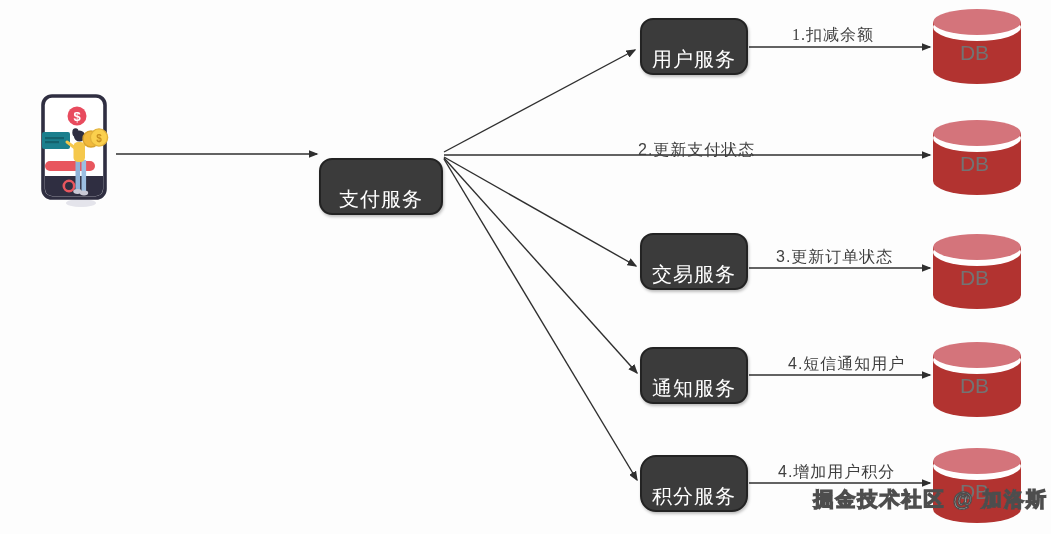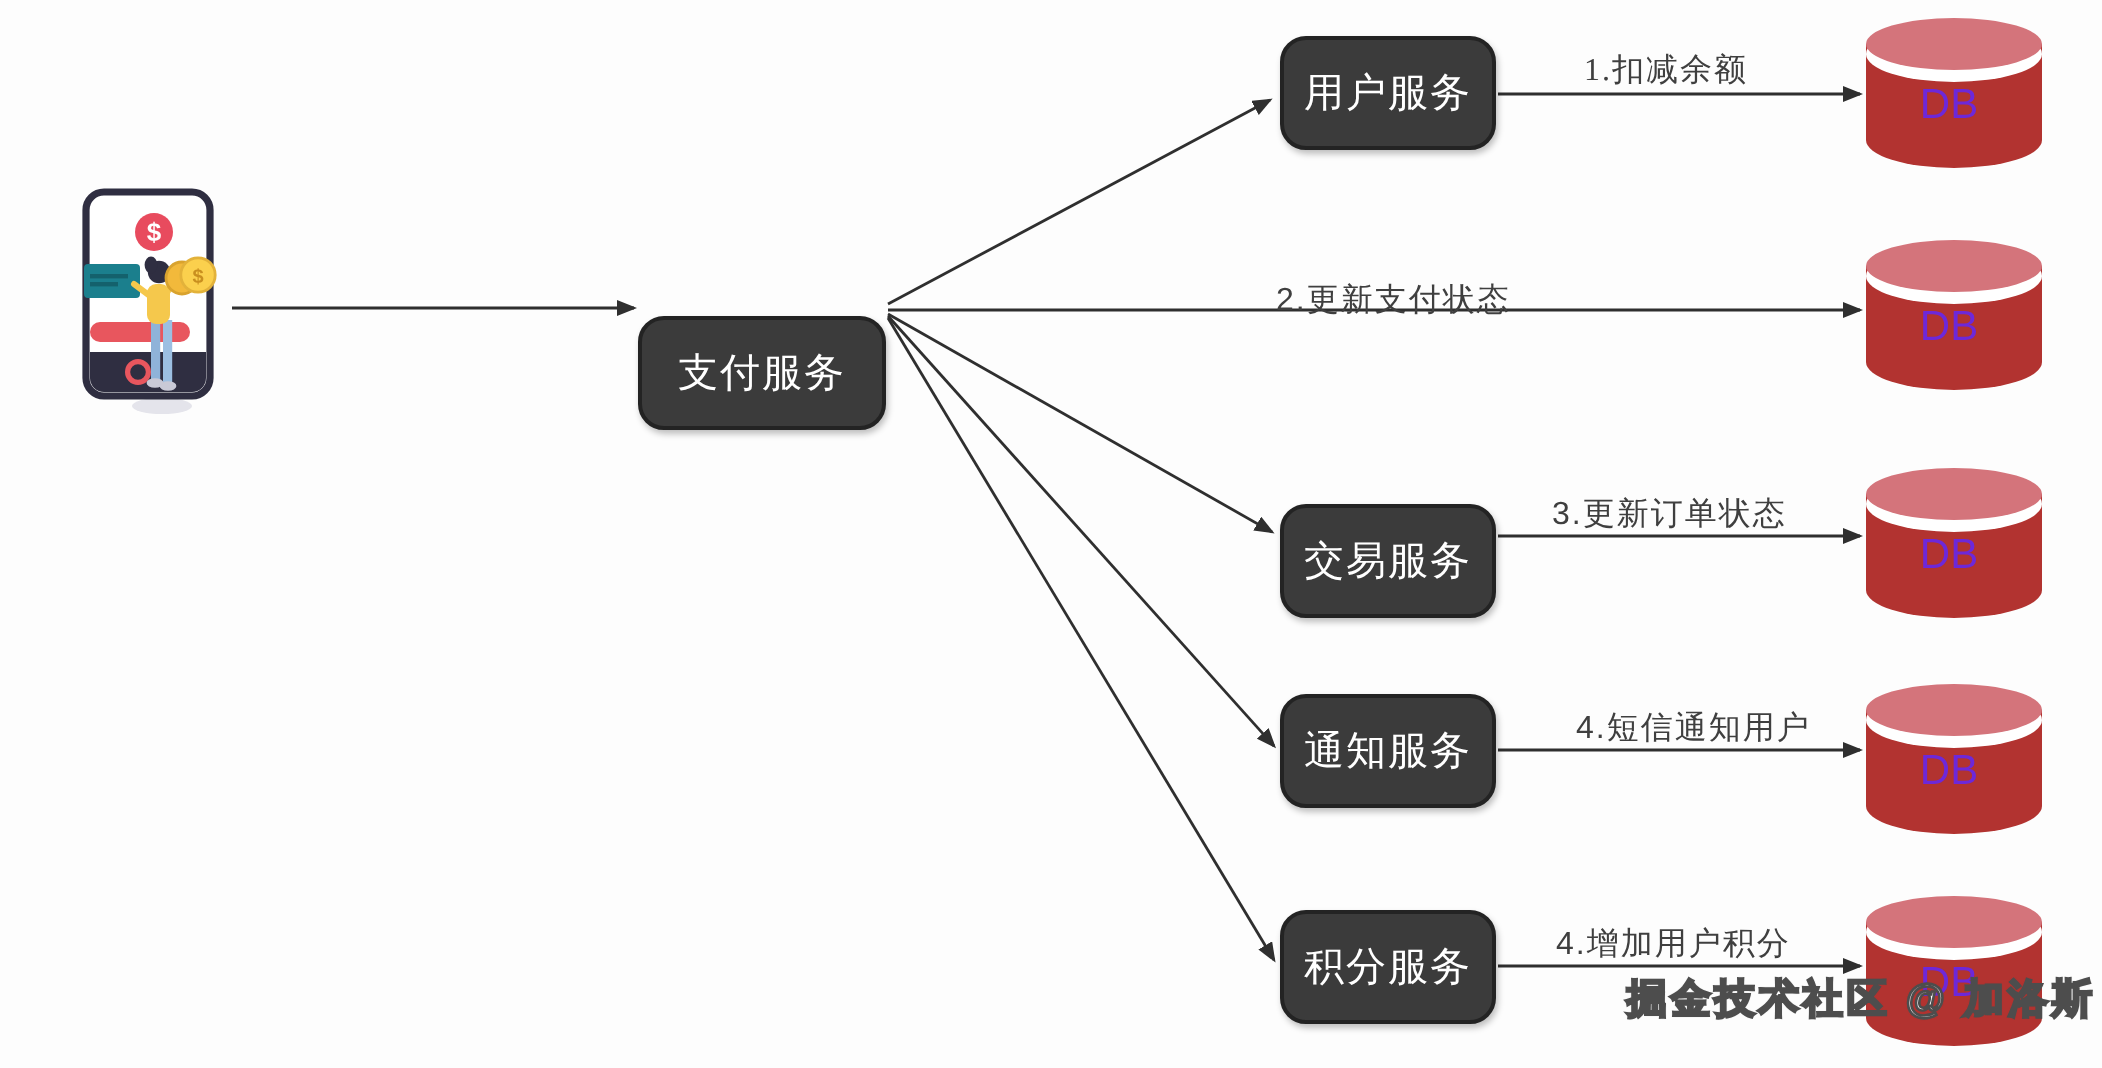--- a/index.html
+++ b/index.html
@@ -15,32 +15,32 @@
   .arrow-layer {
     position: absolute; left: 0; top: 0;
     width: 1051px; height: 534px;
   }
   .node {
     position: absolute;
     background: #3b3b3b;
     border: 2px solid #232323;
     border-radius: 13px;
     color: #ffffff;
-    display: flex; align-items: center; justify-content: center;
+    display: flex; align-items: flex-end; justify-content: center;
     font-size: 20px;
     letter-spacing: 1px;
     box-sizing: border-box;
     box-shadow: 1px 2px 3px rgba(0,0,0,0.25);
   }
   .node-payment { left: 319px; top: 126px; width: 124px; height: 57px; margin-top: 32px; }
   .node-service { left: 640px; width: 108px; height: 57px; }
   .node-user   { top: 18px; }
-  .node-trade  { top: 252px; }
+  .node-trade  { top: 233px; }
   .node-notify { top: 347px; }
-  .node-points { top: 455px; }
+  .node-points { top: 455px; border-radius: 16px; }
 
   .flow-label {
     position: absolute;
     font-size: 16px;
     color: #3f3f3f;
     letter-spacing: 1px;
     white-space: nowrap;
   }
   .flow-1 { left: 792px; top: 25px; font-family: Liberation Serif, serif; }
   .flow-2 { left: 638px; top: 140px; }
@@ -67,21 +67,21 @@
   }
   .db-top {
     position: absolute; left: 0; top: 0;
     width: 88px; height: 26px;
     background: #d4747b;
     border-radius: 50%;
   }
   .db-label {
     position: absolute; left: 0; top: 32px;
     width: 83px; text-align: center;
-    color: #6d28d9; font-size: 21px;
+    color: #737373; font-size: 21px;
   }
   .db-1 { top: 9px; }
   .db-2 { top: 120px; }
   .db-3 { top: 234px; }
   .db-4 { top: 342px; }
   .db-5 { top: 448px; }
 
   .illustration {
     position: absolute; left: 34px; top: 86px;
     width: 84px; height: 132px;

